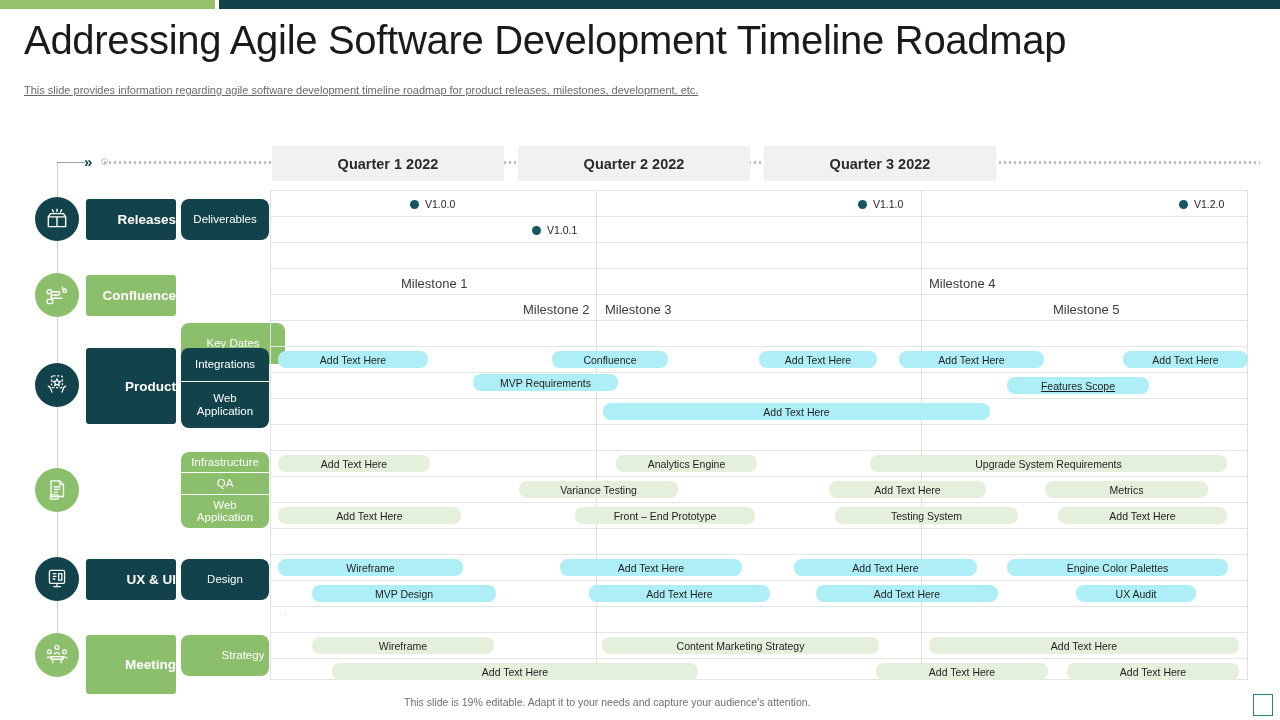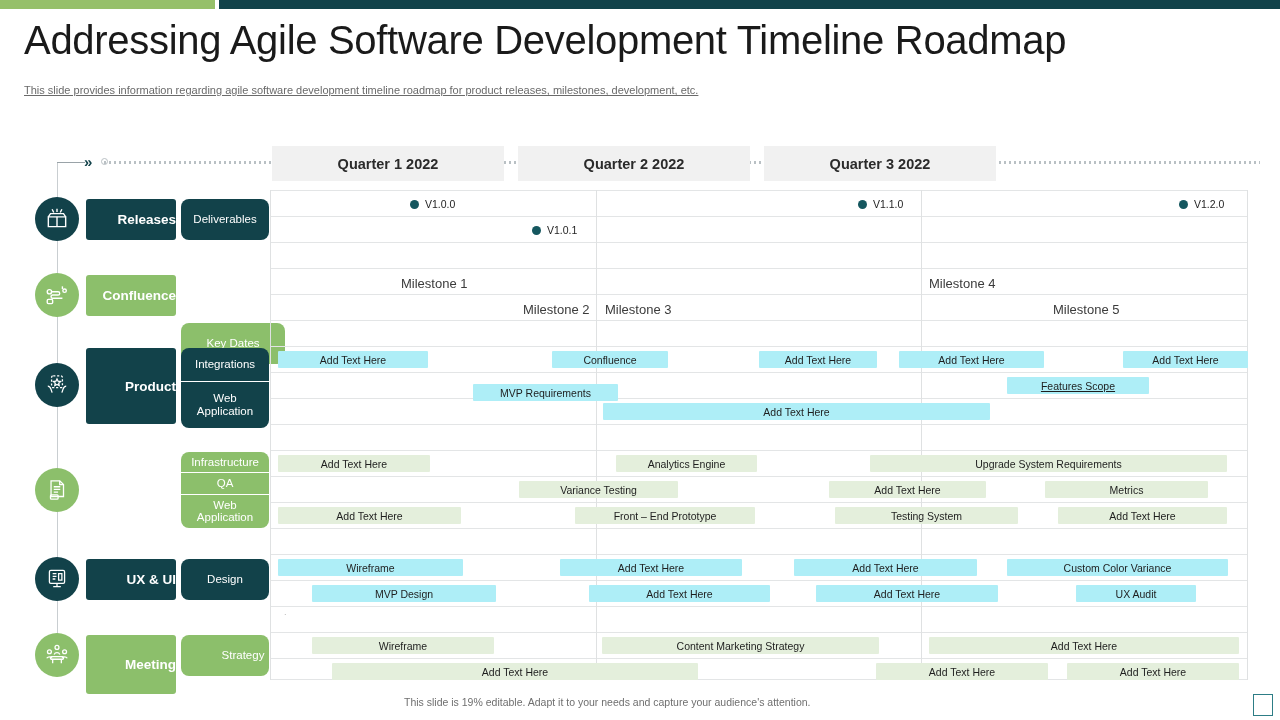--- a/index.html
+++ b/index.html
@@ -89,21 +89,21 @@
     color: #ffffff; font-size: 11.5px; overflow: hidden;
   }
   .cat-sub .sub-item {
     flex: 1 1 auto; display: flex; align-items: center; justify-content: center;
     text-align: center; line-height: 1.12; padding: 0 3px;
   }
   .cat-sub .sub-item + .sub-item { border-top: 1px solid #ffffff; }
 
   
   .bar {
-    position: absolute; height: 17px; border-radius: 1px;
+    position: absolute; height: 17px; border-radius: 8px;
     display: flex; align-items: center; justify-content: center;
     font-size: 10.5px; color: #1e1e1e; white-space: nowrap; overflow: hidden;
   }
   .bar.cyan  { background: #aeeef7; }
   .bar.green { background: #e4efdc; }
 
   
   .rel { position: absolute; display: flex; align-items: center; gap: 6px; }
   .rel .dot { width: 9px; height: 9px; border-radius: 50%; background: #15575f; }
   .rel .lbl { font-size: 10.5px; color: #1e1e1e; white-space: nowrap; }
@@ -298,37 +298,37 @@
         <div class="ms" style="left: 131px; top: 86px;">Milestone 1</div>
         <div class="ms" style="left: 659px; top: 86px;">Milestone 4</div>
         <div class="ms" style="left: 253px; top: 112px;">Milestone 2</div>
         <div class="ms" style="left: 335px; top: 112px;">Milestone 3</div>
         <div class="ms" style="left: 783px; top: 112px;">Milestone 5</div>
         <div class="bar cyan" style="left: 8px; width: 150px; top: 161px;">Add Text Here</div>
         <div class="bar cyan" style="left: 282px; width: 116px; top: 161px;">Confluence</div>
         <div class="bar cyan" style="left: 489px; width: 118px; top: 161px;">Add Text Here</div>
         <div class="bar cyan" style="left: 629px; width: 145px; top: 161px;">Add Text Here</div>
         <div class="bar cyan" style="left: 853px; width: 125px; top: 161px;">Add Text Here</div>
-        <div class="bar cyan" style="left: 203px; width: 145px; top: 194px;">MVP Requirements</div>
+        <div class="bar cyan" style="left: 203px; width: 145px; top: 184px;">MVP Requirements</div>
         <div class="bar cyan" style="left: 737px; width: 142px; top: 187px; text-decoration: underline;">Features Scope</div>
         <div class="bar cyan" style="left: 333px; width: 387px; top: 213px;">Add Text Here</div>
         <div class="bar green" style="left: 8px; width: 152px; top: 265px;">Add Text Here</div>
         <div class="bar green" style="left: 346px; width: 141px; top: 265px;">Analytics Engine</div>
         <div class="bar green" style="left: 600px; width: 357px; top: 265px;">Upgrade System Requirements</div>
         <div class="bar green" style="left: 249px; width: 159px; top: 291px;">Variance Testing</div>
         <div class="bar green" style="left: 559px; width: 157px; top: 291px;">Add Text Here</div>
         <div class="bar green" style="left: 775px; width: 163px; top: 291px;">Metrics</div>
         <div class="bar green" style="left: 8px; width: 183px; top: 317px;">Add Text Here</div>
         <div class="bar green" style="left: 305px; width: 180px; top: 317px;">Front – End Prototype</div>
         <div class="bar green" style="left: 565px; width: 183px; top: 317px;">Testing System</div>
         <div class="bar green" style="left: 788px; width: 169px; top: 317px;">Add Text Here</div>
         <div class="bar cyan" style="left: 8px; width: 185px; top: 369px;">Wireframe</div>
         <div class="bar cyan" style="left: 290px; width: 182px; top: 369px;">Add Text Here</div>
         <div class="bar cyan" style="left: 524px; width: 183px; top: 369px;">Add Text Here</div>
-        <div class="bar cyan" style="left: 737px; width: 221px; top: 369px;">Custom Color Variance</div>
+        <div class="bar cyan" style="left: 737px; width: 221px; top: 369px;">Engine Color Palettes</div>
         <div class="bar cyan" style="left: 42px; width: 184px; top: 395px;">MVP Design</div>
         <div class="bar cyan" style="left: 319px; width: 181px; top: 395px;">Add Text Here</div>
         <div class="bar cyan" style="left: 546px; width: 182px; top: 395px;">Add Text Here</div>
         <div class="bar cyan" style="left: 806px; width: 120px; top: 395px;">UX Audit</div>
         <div class="bar green" style="left: 42px; width: 182px; top: 447px;">Wireframe</div>
         <div class="bar green" style="left: 332px; width: 277px; top: 447px;">Content Marketing Strategy</div>
         <div class="bar green" style="left: 659px; width: 310px; top: 447px;">Add Text Here</div>
         <div class="bar green" style="left: 62px; width: 366px; top: 473px;">Add Text Here</div>
         <div class="bar green" style="left: 606px; width: 172px; top: 473px;">Add Text Here</div>
         <div class="bar green" style="left: 797px; width: 172px; top: 473px;">Add Text Here</div>

